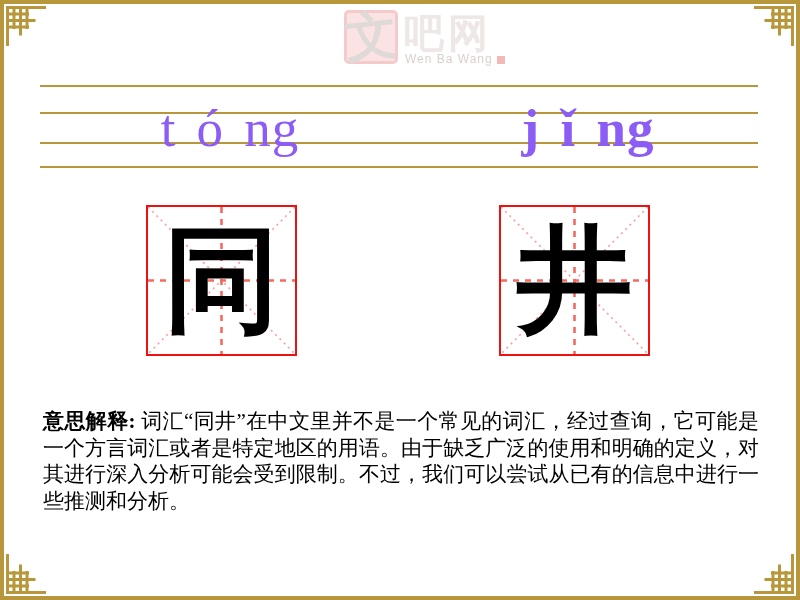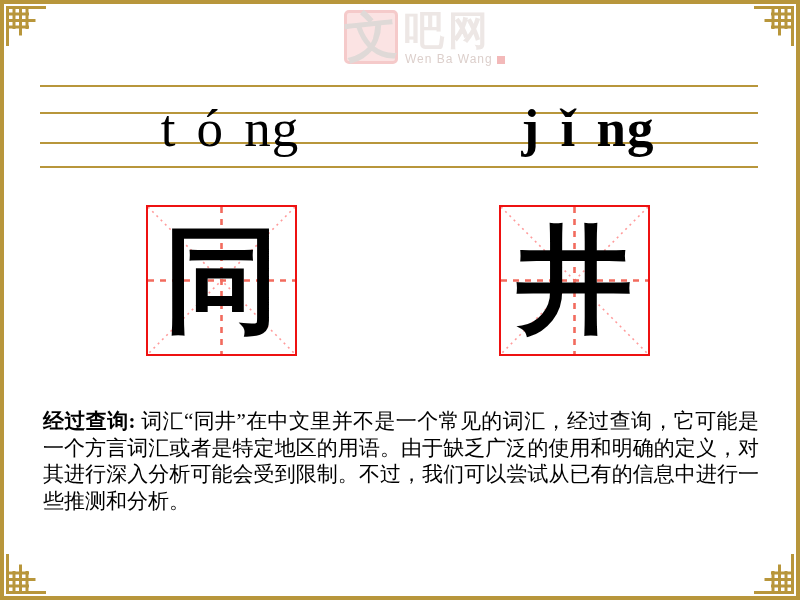--- a/index.html
+++ b/index.html
@@ -37,21 +37,21 @@
     border-radius: 5px;
     display: flex; align-items: center; justify-content: center;
   }
   .logo-seal-char {
     font-size: 52px; line-height: 1; font-weight: 700;
     color: #DFD9D7; transform: rotate(-6deg);
   }
   .logo-suffix {
     position: absolute; top: 6px; left: 62px;
     font-size: 40px; line-height: 1; font-weight: 700;
-    color: #EDE7E5; letter-spacing: 4px; white-space: nowrap; font-family: Liberation Mono, monospace;
+    color: #EDE7E5; letter-spacing: 4px; white-space: nowrap;
   }
   .logo-romanized {
     position: absolute; top: 44px; left: 63px;
     font-size: 12px; color: #DCCFCB; letter-spacing: 1px;
     white-space: nowrap;
     font-family: "Liberation Sans", "DejaVu Sans", sans-serif;
   }
   .logo-square {
     display: inline-block; width: 8px; height: 8px;
     background: #F3B9B9; margin-left: 4px; vertical-align: -1px;
@@ -61,21 +61,21 @@
   .pinyin-line {
     position: absolute; left: 40px; width: 718px; height: 2px;
     background: #B8963B;
   }
   .pl1 { top: 85px; } .pl2 { top: 112px; } .pl3 { top: 142px; } .pl4 { top: 166px; }
 
   .pinyin-syllable {
     position: absolute; top: 100px; width: 220px;
     text-align: center;
     font-size: 53px; line-height: 56px;
-    color: #000000;
+    color: #8b5cf6;
     letter-spacing: 1px; word-spacing: 6px;
     white-space: nowrap;
   }
   .syl1 { left: 120px; }
   .syl2 { left: 478px; font-weight: bold; }
 
   
   .charbox {
     position: absolute; top: 205px;
     width: 151px; height: 151px;
@@ -177,14 +177,14 @@
 
 <div class="charbox box2">
   <svg viewBox="0 0 147 147">
     <path d="M0 0 L147 147 M147 0 L0 147" stroke="#FF9B9B" stroke-width="1.6" stroke-dasharray="2 4" fill="none"></path>
     <path d="M73.5 0 V147 M0 73.5 H147" stroke="#F26B5E" stroke-width="2.6" stroke-dasharray="6 6" fill="none"></path>
   </svg>
   <div class="han">井</div>
 </div>
 
 <div class="definition">
-  <span class="label">经过查询:</span><span> 词汇“同井”在中文里并不是一个常见的词汇，经过查询，它可能是一个方言词汇或者是特定地区的用语。由于缺乏广泛的使用和明确的定义，对其进行深入分析可能会受到限制。不过，我们可以尝试从已有的信息中进行一些推测和分析。</span>
+  <span class="label">意思解释:</span><span> 词汇“同井”在中文里并不是一个常见的词汇，经过查询，它可能是一个方言词汇或者是特定地区的用语。由于缺乏广泛的使用和明确的定义，对其进行深入分析可能会受到限制。不过，我们可以尝试从已有的信息中进行一些推测和分析。</span>
 </div>
 
 </body></html>

